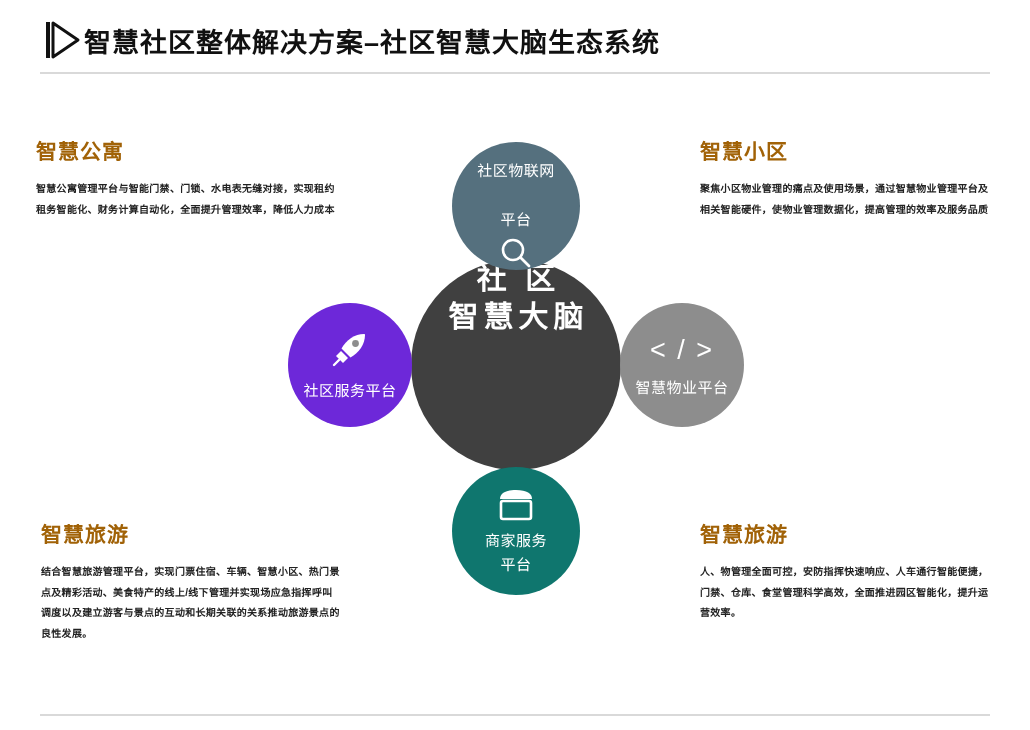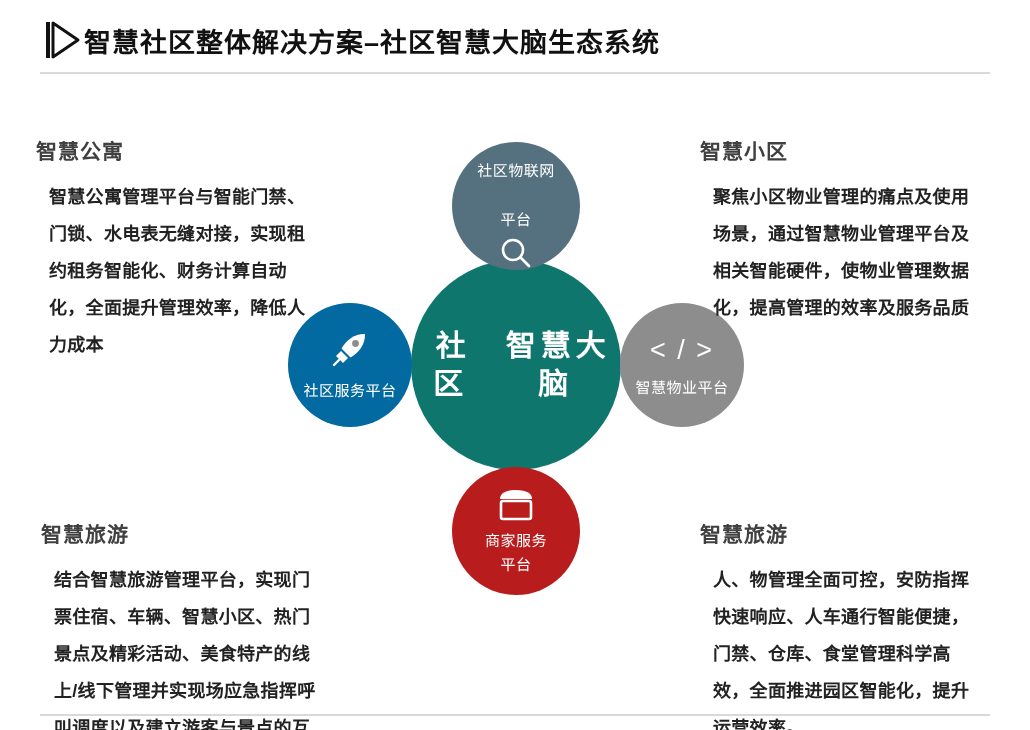--- a/index.html
+++ b/index.html
@@ -55,25 +55,24 @@
   }
 
   
   .hub {
     position: absolute;
     left: 411px;
     top: 260px;
     width: 210px;
     height: 210px;
     border-radius: 50%;
-    background: #0f766e;
+    background: #404040;
     display: flex;
-    flex-direction: row;
+    flex-direction: column;
     align-items: center;
-    justify-content: center;
     color: #ffffff;
     text-align: center;
     line-height: 1.28;
   }
   .hub-line {
     font-size: 30px;
     font-weight: bold;
     letter-spacing: 5px;
     text-indent: 5px;
   }
@@ -106,30 +105,30 @@
     height: 128px;
     background: #55707e;
   }
   .node-top .node-label { margin-bottom: 4px; }
 
   .node-bottom {
     left: 452px;
     top: 467px;
     width: 128px;
     height: 128px;
-    background: #b91c1c;
+    background: #0f766e;
   }
   .node-bottom .node-label { margin-top: 4px; }
 
   .node-left {
     left: 288px;
     top: 303px;
     width: 124px;
     height: 124px;
-    background: #0369a1;
+    background: #6d28d9;
   }
   .node-left .node-label { margin-top: 6px; }
 
   .node-right {
     left: 620px;
     top: 303px;
     width: 124px;
     height: 124px;
     background: #8d8d8d;
   }
@@ -144,25 +143,25 @@
   
   .block {
     position: absolute;
     width: 300px;
   }
   .block h3 {
     margin: 0 0 14px 0;
     font-size: 21px;
     font-weight: bold;
     letter-spacing: 1px;
-    color: #404040;
+    color: #a16207;
   }
   .block p {
-    margin: 13px;
-    font-size: 18px;
+    margin: 0;
+    font-size: 10px;
     line-height: 2.05;
     color: #222222;
     letter-spacing: 0.3px;
     font-weight: bold;
   }
 
   .block-apartment { left: 36px; top: 135px; }
   .block-community { left: 700px; top: 135px; width: 292px; }
   .block-tourism   { left: 41px; top: 518px; }
   .block-park      { left: 700px; top: 518px; width: 292px; }

